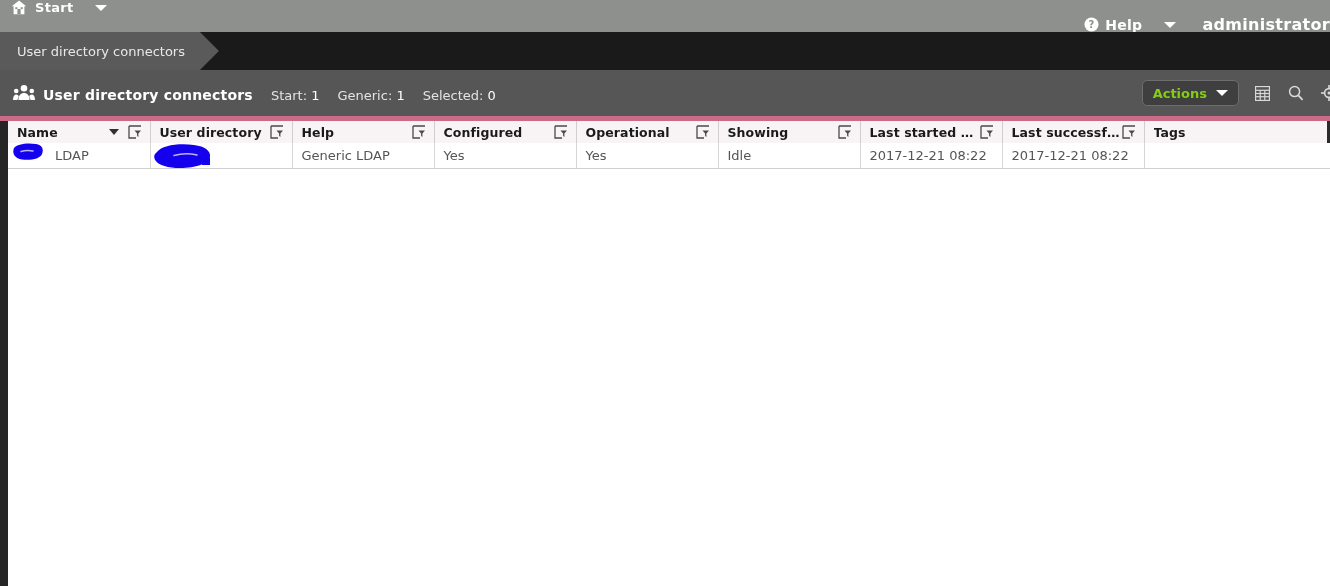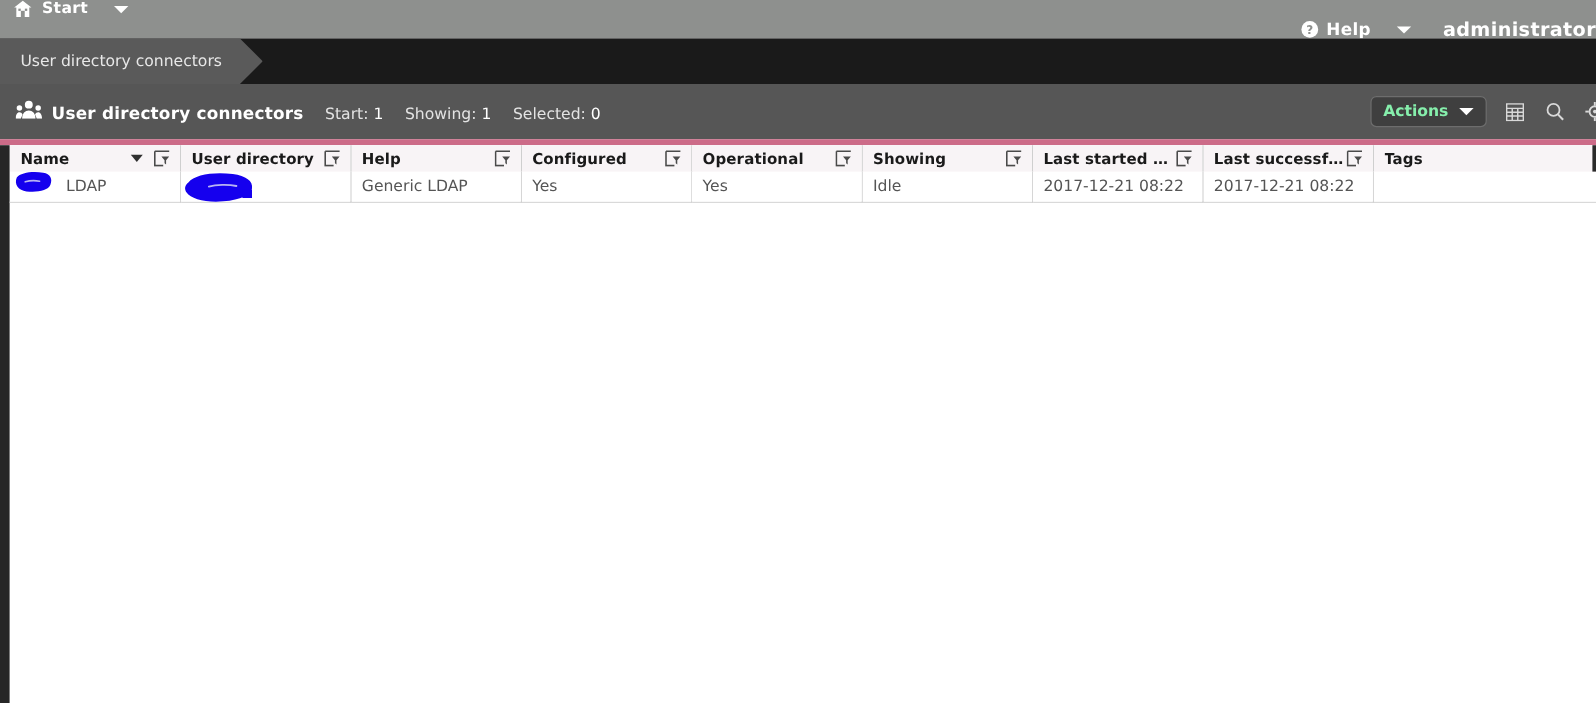--- a/index.html
+++ b/index.html
@@ -66,21 +66,21 @@
   .tb-title {
     color: #ffffff; font-size: 14px; font-weight: bold; letter-spacing: .2px;
   }
   .tb-stat {
     color: #e3e3e3; font-size: 13px; margin-left: 18px; white-space: nowrap;
   }
   .tb-stat .v { color: #ffffff; }
   .tb-right { margin-left: auto; display: flex; align-items: center; }
   .actions-btn {
     background: #3f3f3f; border: 1px solid #6d6d6d; border-radius: 5px;
-    color: #86efac; font-size: 13px; font-weight: bold;
+    color: #84cc16; font-size: 13px; font-weight: bold;
     height: 26px; padding: 0 10px; display: flex; align-items: center;
     cursor: pointer;
   }
   .actions-btn .caret-down { margin-left: 9px; border-top-color: #ffffff; }
   .tb-icon {
     width: 22px; height: 22px; margin-left: 12px; display: flex;
     align-items: center; justify-content: center; cursor: pointer;
   }
   .tb-icon.last { margin-left: 11px; margin-right: -10px; }
 
@@ -190,21 +190,21 @@
           <circle cx="18.8" cy="7.0" r="2.3" fill="#ffffff"></circle>
           <path d="M22 16 C22 12.6 20.6 10.6 18.8 10.6 C17.7 10.6 16.8 11.3 16.2 12.5 L17.7 16 Z" fill="#ffffff"></path>
         </svg>
       </span>
       <span class="tb-title">User directory connectors</span>
       <span class="tb-stat">
         <span>Start:</span>
         <span class="v">1</span>
       </span>
       <span class="tb-stat">
-        <span>Showing:</span>
+        <span>Generic:</span>
         <span class="v">1</span>
       </span>
       <span class="tb-stat">
         <span>Selected:</span>
         <span class="v">0</span>
       </span>
     </div>
 
     <div class="tb-right">
       <div class="actions-btn">

